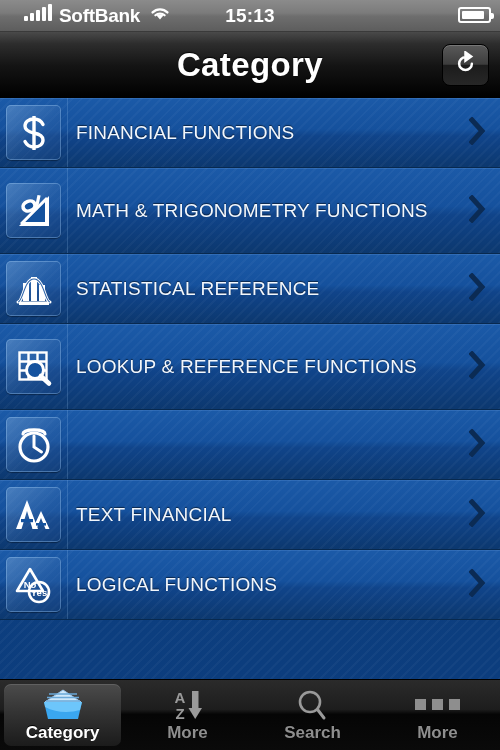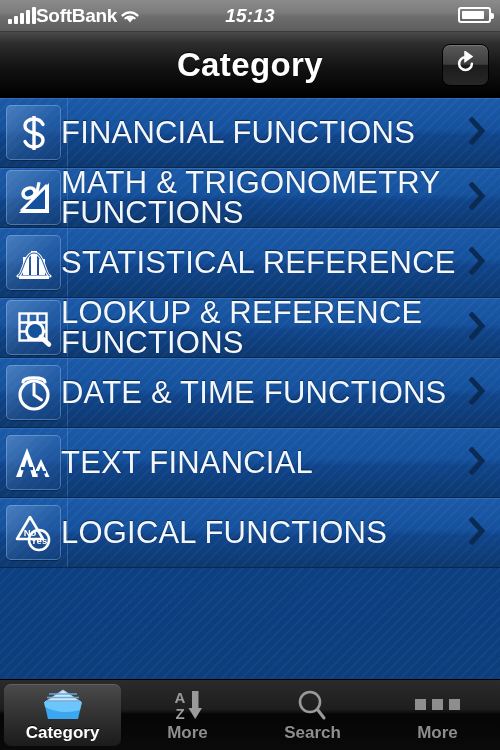--- a/index.html
+++ b/index.html
@@ -12,31 +12,31 @@
   }
   #phone { position:relative; width:500px; height:750px; overflow:hidden; background:#0a2f66; }
 
   
   .statusbar {
     position:absolute; top:0; left:0; width:500px; height:32px;
     background:linear-gradient(to bottom,#8b8b8b 0%,#7b7b7b 42%,#6e6e6e 52%,#5d5d5d 100%);
     border-bottom:1px solid #3a3a3a;
     display:flex; align-items:center; color:#fff;
   }
-  .sb-left { display:flex; align-items:center; padding-left:8px; }
+  .sb-left { display:flex; align-items:flex-start; gap:7px; padding-left:24px; }
   .bars { display:flex; align-items:flex-end; gap:2px; height:16px; }
   .bars i { display:block; width:4px; background:#fff; border-radius:1px; }
   .bars i:nth-child(1){height:5px;} .bars i:nth-child(2){height:8px;}
   .bars i:nth-child(3){height:11px;} .bars i:nth-child(4){height:14px;}
   .bars i:nth-child(5){height:17px;}
   .carrier { font-size:19px; font-weight:bold; letter-spacing:-0.3px; }
   .wifi { width:22px; height:16px; position:relative; margin-left:2px; }
   .sb-center {
     position:absolute; left:0; right:0; text-align:center;
-    font-size:19px; font-weight:bold; letter-spacing:0.2px;font-style:italic;
+    font-size:19px; font-weight:bold; letter-spacing:0.2px;
   }
   .sb-right { position:absolute; right:9px; top:7px; }
   .battery {
     width:33px; height:16px; border:2px solid #fff; border-radius:3px;
     position:relative; padding:2px;
   }
   .battery::after{
     content:""; position:absolute; right:-5px; top:4px;
     width:3px; height:6px; background:#fff; border-radius:0 2px 2px 0;
   }
@@ -83,35 +83,35 @@
       repeating-linear-gradient(
         -45deg,
         rgba(255,255,255,.030) 0px,
         rgba(255,255,255,.030) 2px,
         rgba(0,0,0,0) 2px,
         rgba(0,0,0,0) 7px),
       linear-gradient(to bottom,#1b5aa8 0%,#15519d 45%,#10448a 55%,#0c386f 100%);
     cursor:pointer;
   }
   .row.h1 { height:70px; }
-  .row.h2 { height:60px; }
+  .row.h2 { height:86px; }
   .icon-wrap {
     width:55px; height:55px; margin-left:6px; flex:0 0 auto;
     border-radius:5px;
     background:linear-gradient(135deg,rgba(120,165,215,.50) 0%,rgba(60,110,175,.30) 55%,rgba(30,70,135,.25) 100%);
     box-shadow:inset 0 0 0 1px rgba(150,195,240,.40), 0 1px 1px rgba(0,0,0,.35);
     display:flex; align-items:center; justify-content:center;
   }
   .row-sep {
     position:absolute; left:67px; top:0; bottom:0; width:1px;
     background:rgba(150,195,240,.22);
   }
   .row-label {
-    flex:1 1 auto; 
-    color:#f2f7fd; font-size:31px; line-height:30px; letter-spacing:.2px;
+    flex:1 1 auto; margin-left:15px; 
+    color:#f2f7fd; font-size:19px; line-height:30px; letter-spacing:.2px;
     text-shadow:0 -1px 1px rgba(0,0,0,.55);
   }
   .chev { position:absolute; right:14px; top:50%; transform:translateY(-50%); }
 
   
   .tabbar {
     position:absolute; bottom:0; left:0; width:500px; height:71px;
     background:linear-gradient(to bottom,#2b2b2b 0%,#1d1d1d 42%,#050505 49%,#0a0a0a 100%);
     border-top:1px solid #000;
     display:flex;
@@ -263,21 +263,20 @@
 
     <div class="row h1">
       <div class="icon-wrap">
         <svg width="40" height="40" viewBox="0 0 40 40">
           <path d="M9 9 C9 3.5 31 3.5 31 9" fill="none" stroke="#fff" stroke-width="3.2" stroke-linecap="round"></path>
           <circle cx="20" cy="22" r="14" fill="none" stroke="#fff" stroke-width="3.2"></circle>
           <path d="M20 11 V22 L27.5 27" fill="none" stroke="#fff" stroke-width="3" stroke-linecap="round"></path>
         </svg>
       </div>
       <div class="row-sep"></div>
-      <div class="row-label">DATE &amp; TIME FUNCTIONS</div>
       <span class="chev">
         <svg width="17" height="28" viewBox="0 0 17 28">
           <path d="M3 3 L13 14 L3 25" fill="none" stroke="#0b2b54" stroke-width="5" stroke-linecap="square"></path>
         </svg>
       </span>
     </div>
 
     <div class="row h1">
       <div class="icon-wrap">
         <svg width="40" height="40" viewBox="0 0 40 40">

